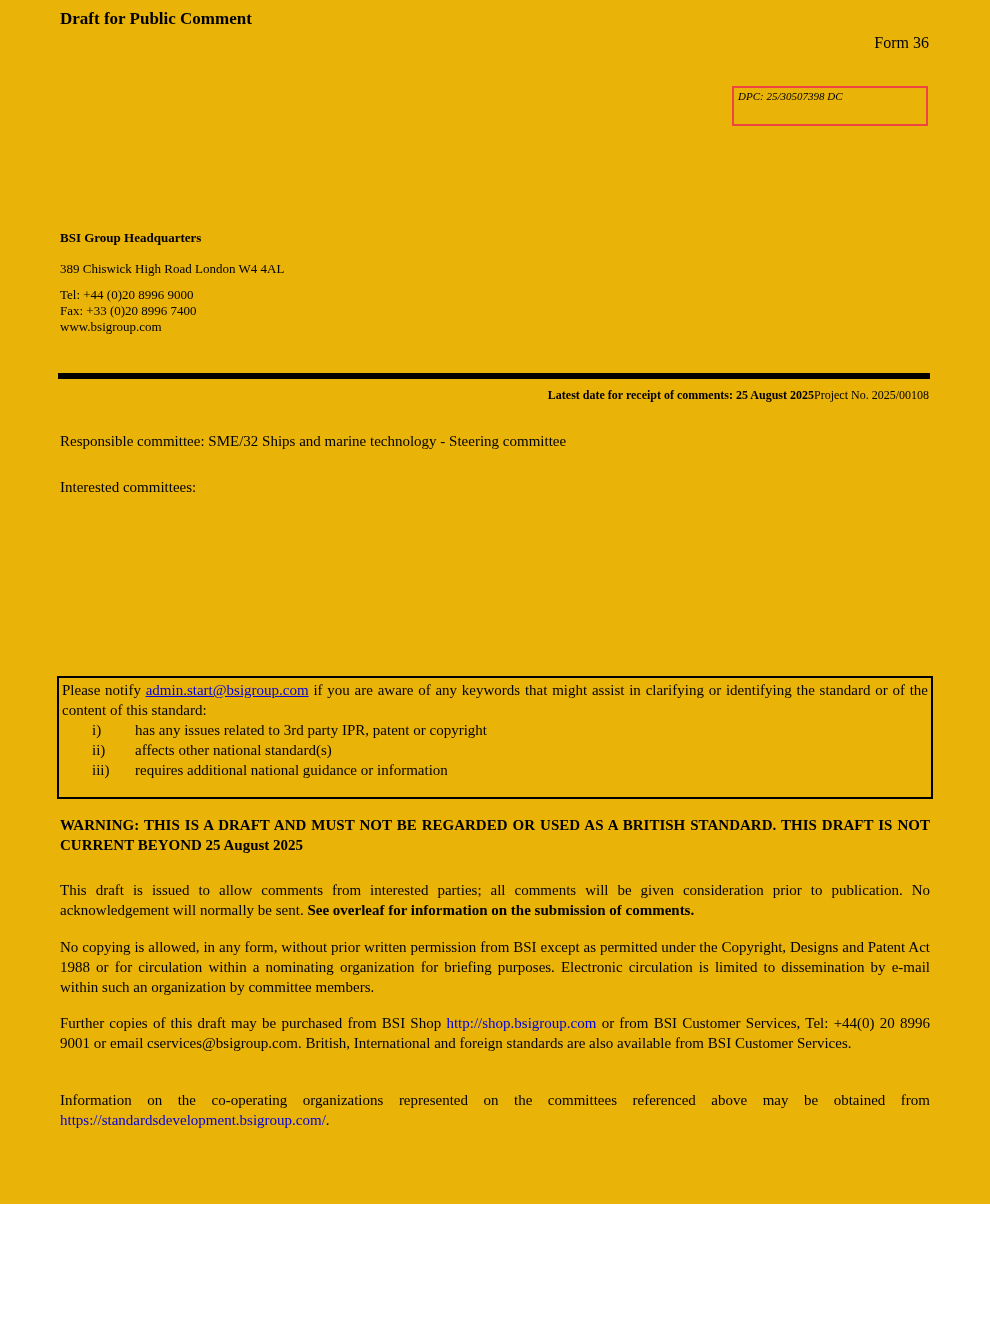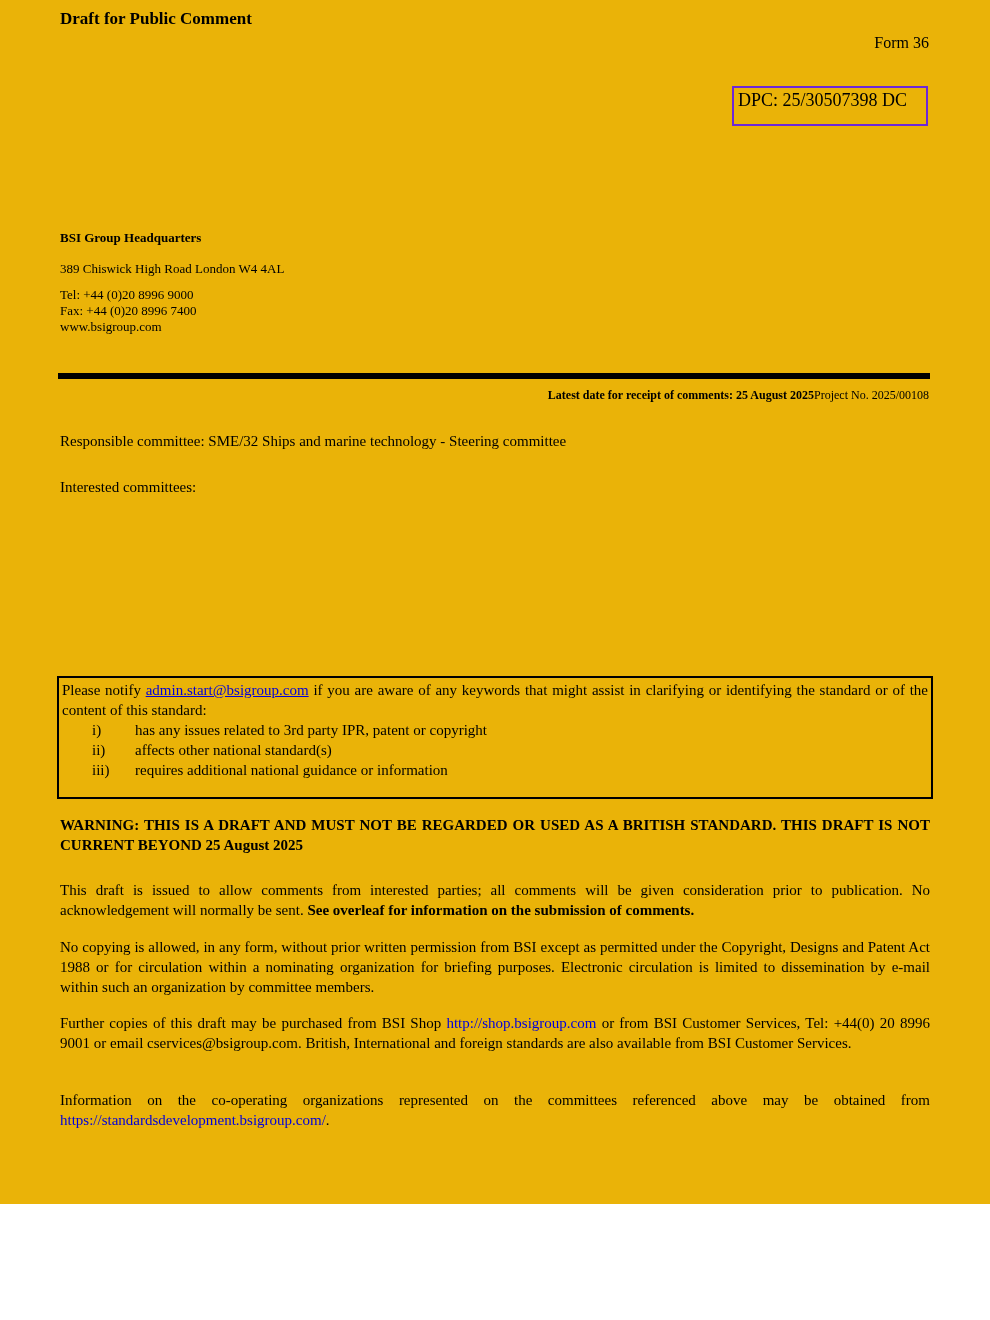--- a/index.html
+++ b/index.html
@@ -12,23 +12,24 @@
     overflow:hidden;
   }
   .abs { position:absolute; }
 
   #draft-label { left:60px; top:9px; font-size:17px; font-weight:bold; }
   #form36 { right:61px; top:34px; font-size:16px; }
 
   #dpc-box {
     right:62px; top:86px;
     width:184px; height:32px;
-    border:2px solid #6d28d9;
+    border:2px solid #ef4444;
     padding:2px 4px;
-    font-size:18px;
+    font-size:11px;
+    font-style:italic;
   }
 
   #logo { left:58px; top:99px; width:140px; height:100px; }
   .logo-text {
     display:inline-block;
     font-family:"DejaVu Sans",sans-serif;
     font-weight:bold;
     font-size:104px;
     line-height:1;
     letter-spacing:-5px;
@@ -90,21 +91,21 @@
 
   <div class="abs" id="dpc-box">
     <span>DPC: 25/30507398 DC</span>
   </div>
 
 
   <div class="abs" id="address">
     <div class="addr-name">BSI Group Headquarters</div>
     <div class="addr-street">389 Chiswick High Road London W4 4AL</div>
     <div class="addr-line">Tel: +44 (0)20 8996 9000</div>
-    <div class="addr-line">Fax: +44 (0)20 8996 7400</div>
+    <div class="addr-line">Fax: +33 (0)20 8996 7400</div>
     <div class="addr-line">www.bsigroup.com</div>
   </div>
 
 
   <div class="abs rule" id="rule-top"></div>
 
   <div class="abs" id="latest-row">
     <span id="latest-date">Latest date for receipt of comments: 25 August 2025</span>
     <span>Project No. 2025/00108</span>
   </div>

